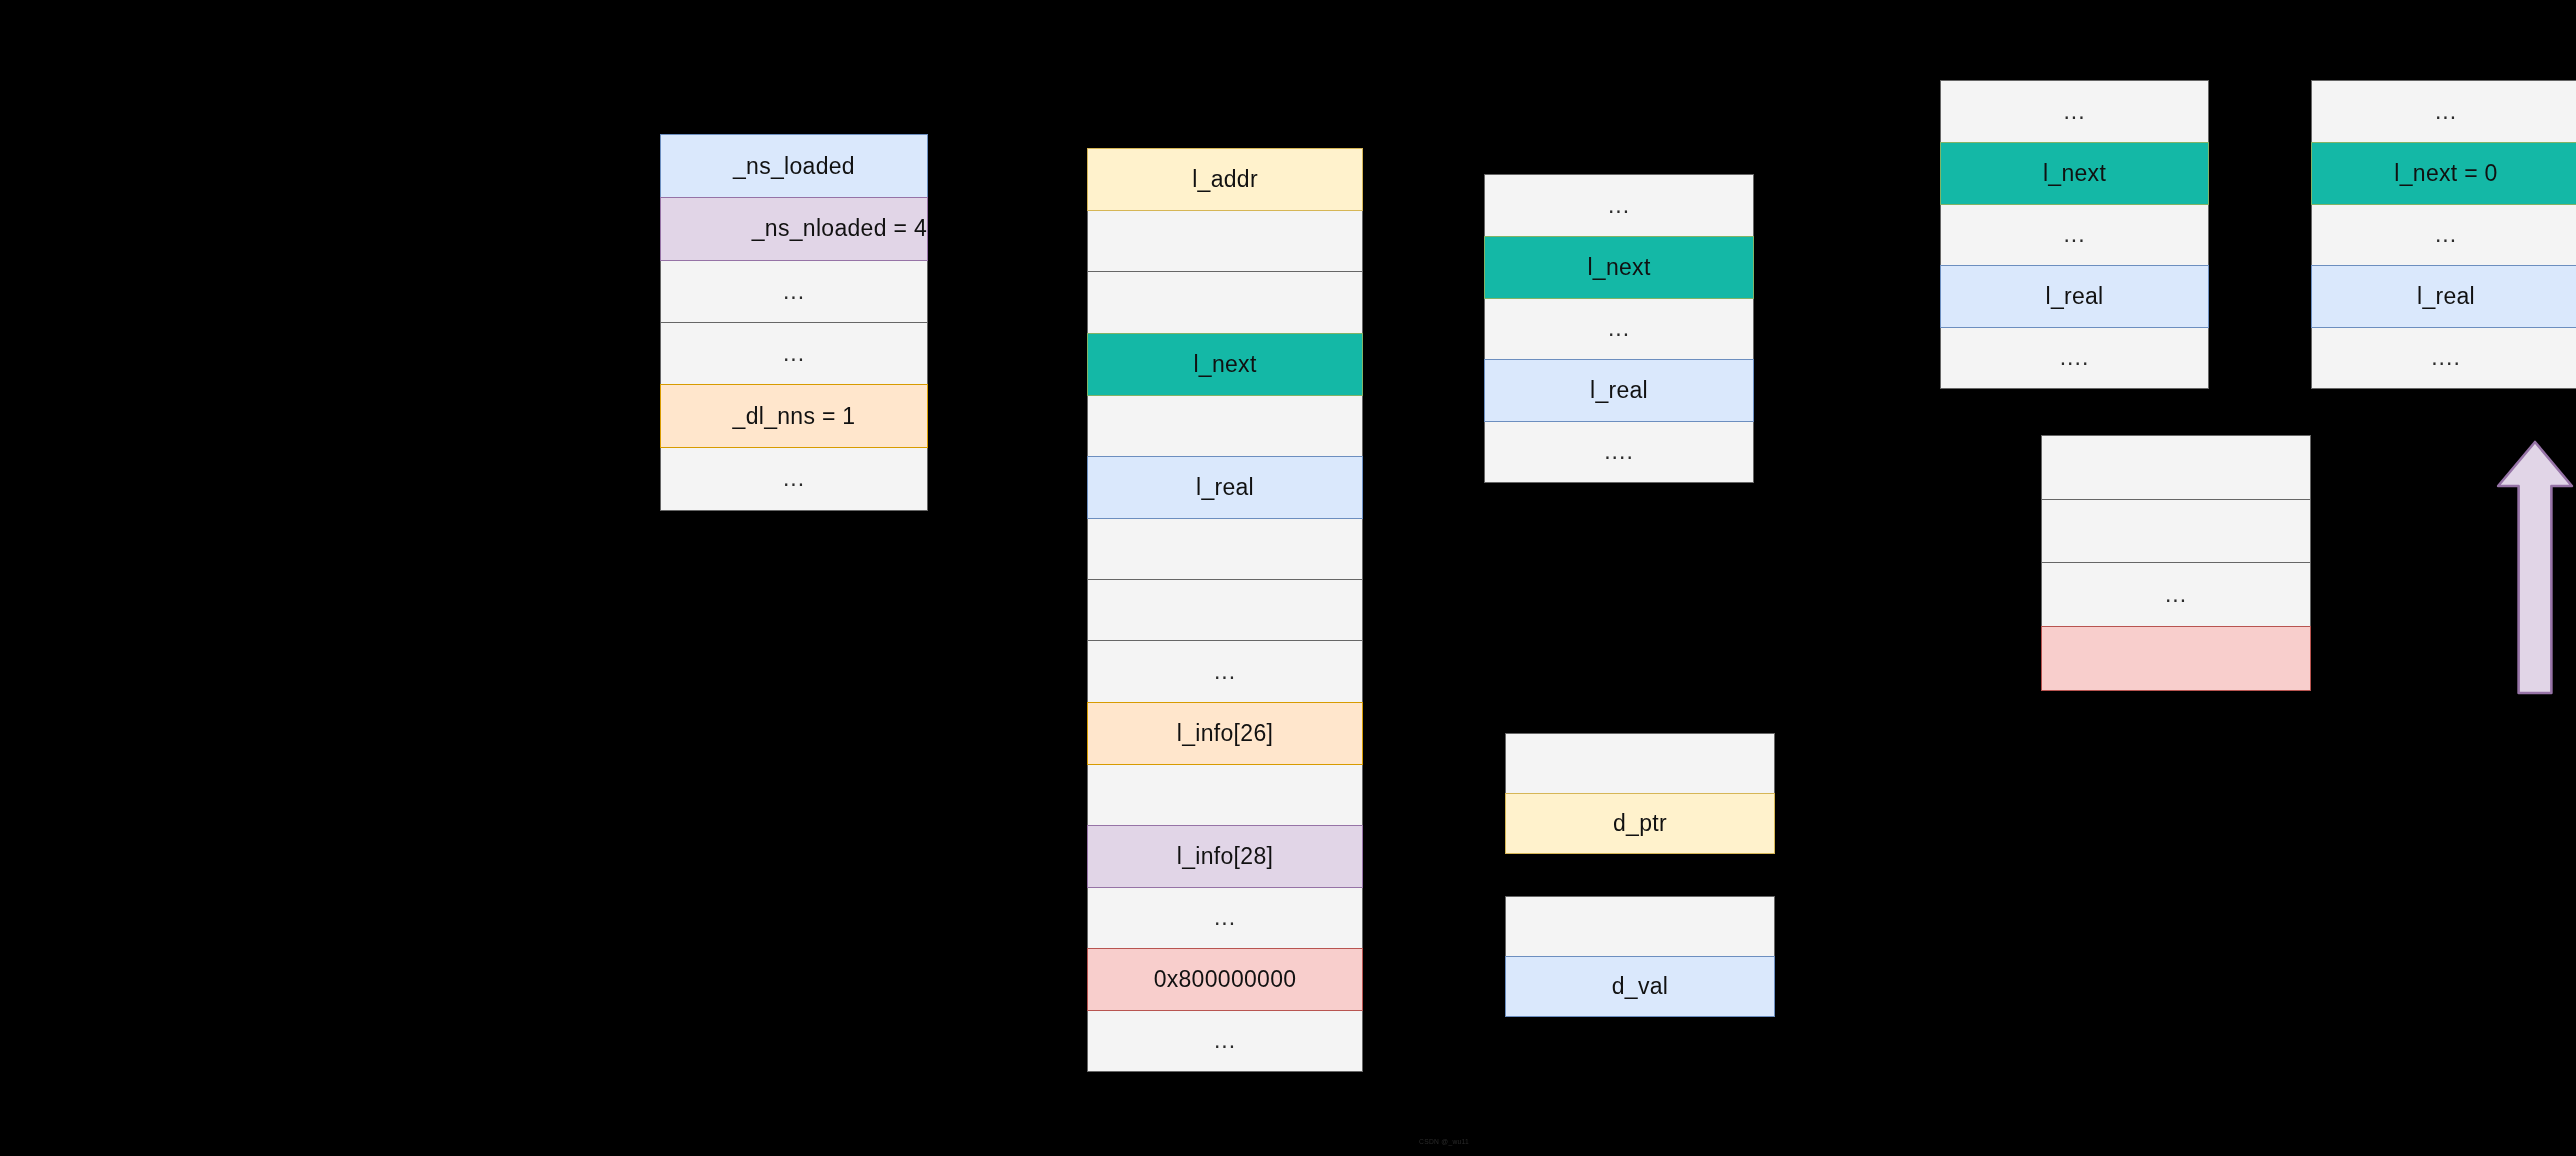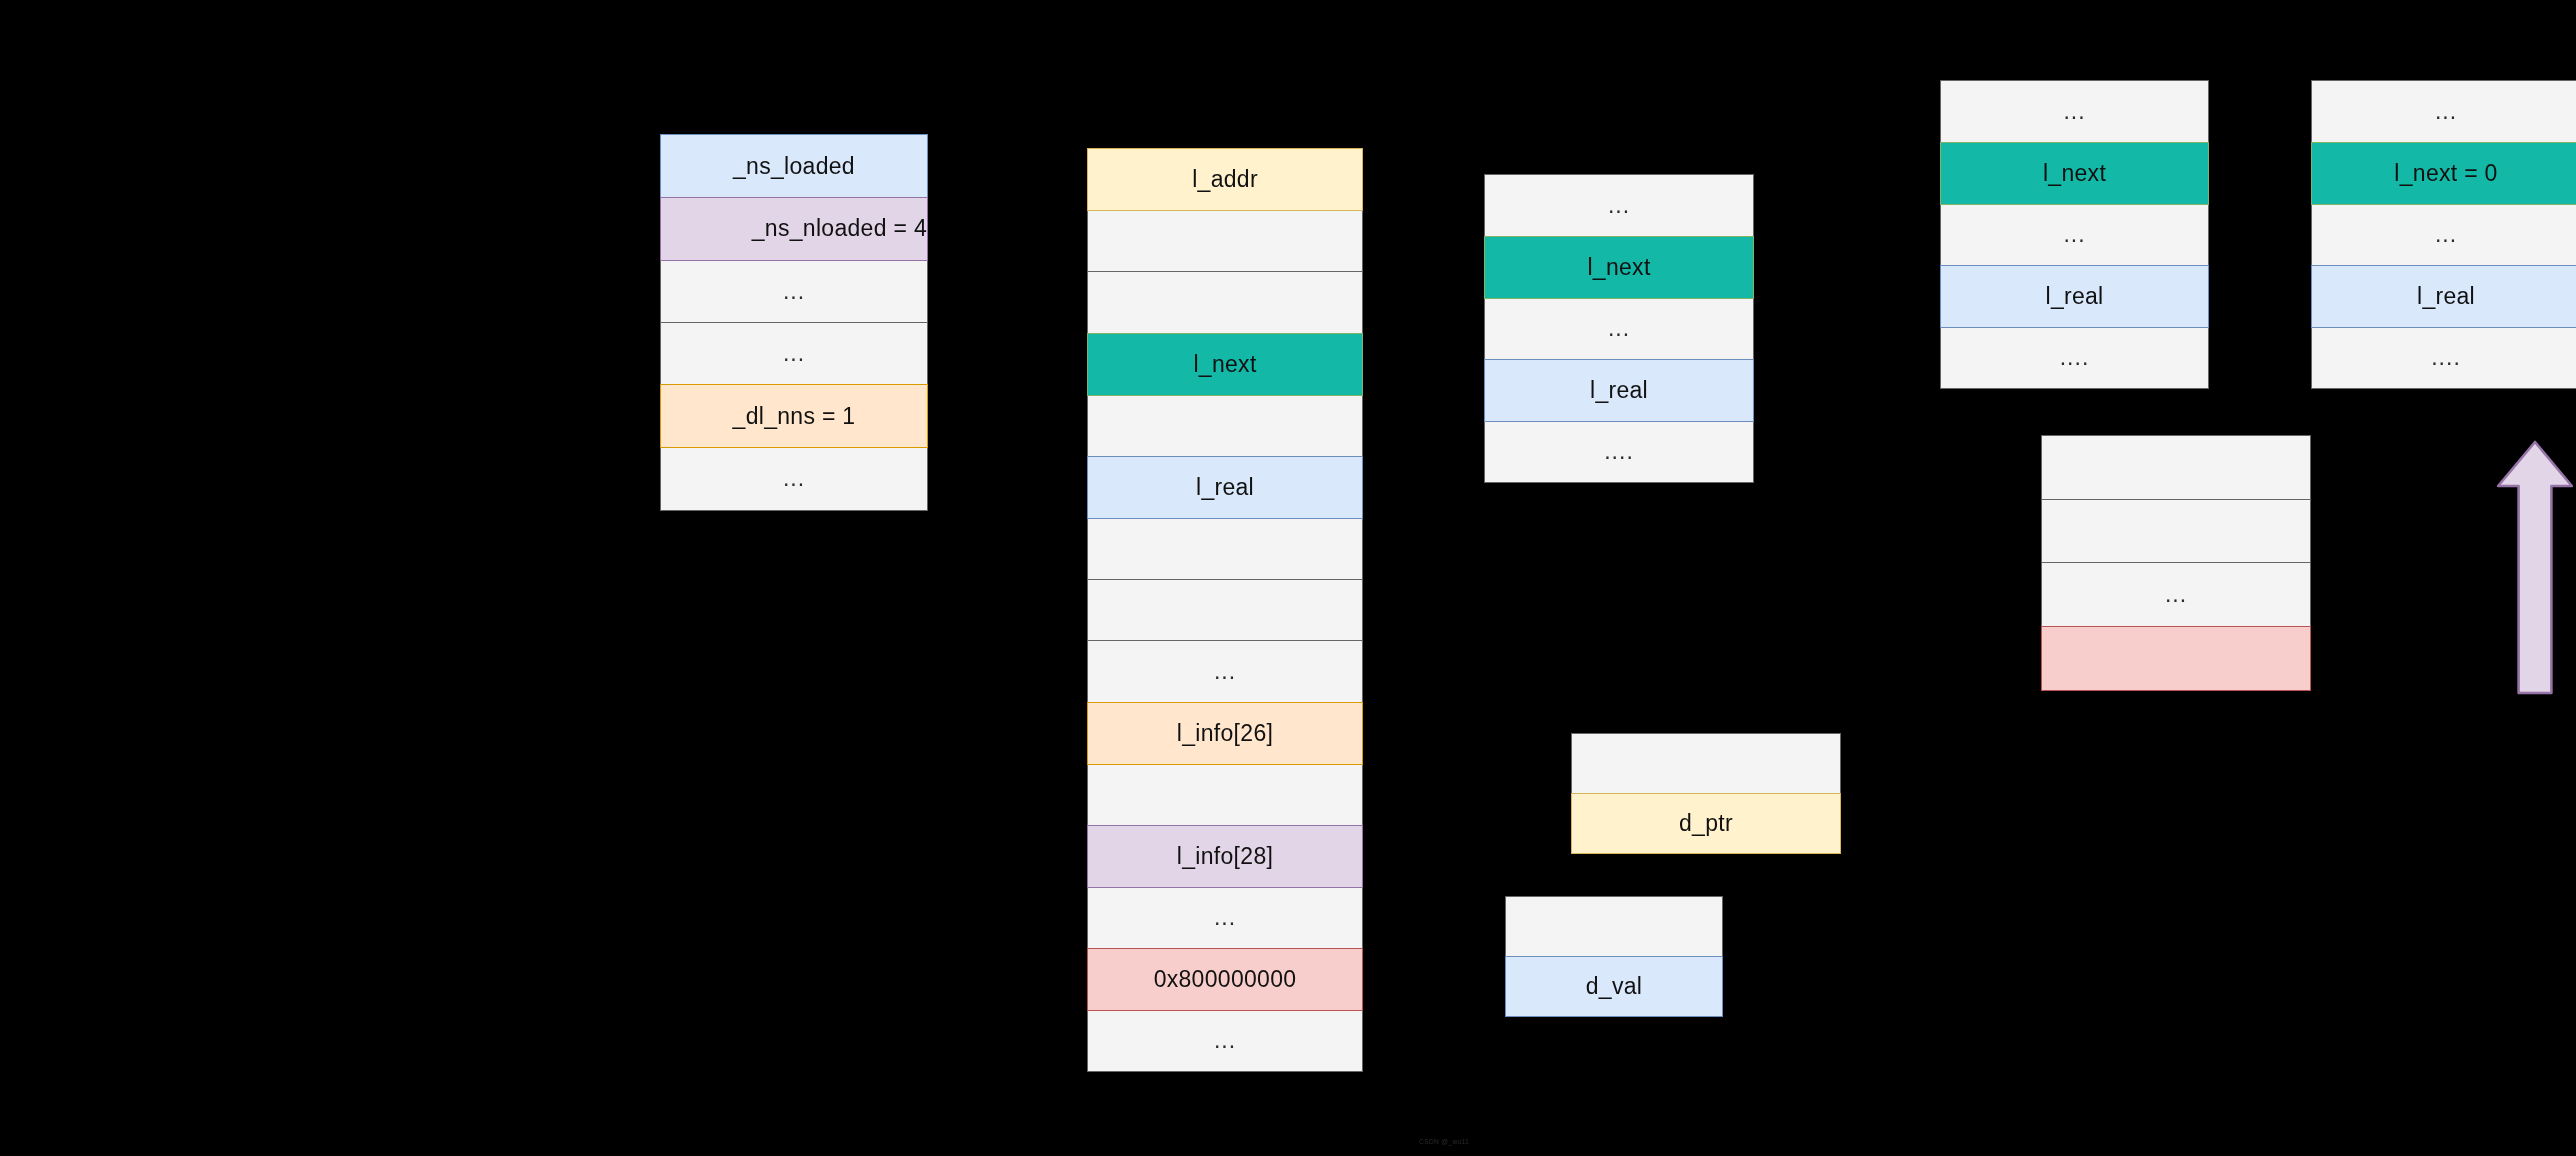--- a/index.html
+++ b/index.html
@@ -141,29 +141,29 @@
         <div class="row " style="height: 63px;">
           <span class="dots">...</span>
         </div>
         <div class="row c-blue accent" style="height: 63px;">
           <span>l_real</span>
         </div>
         <div class="row " style="height: 63px;">
           <span class="dots">....</span>
         </div>
       </div>
-      <div class="table" style="left: 1571px; top: 733px; width: 270px;">
+      <div class="table" style="left: 1505px; top: 733px; width: 270px;">
         <div class="row " style="height: 61px;">
           <span></span>
         </div>
         <div class="row c-yellow accent" style="height: 61px;">
           <span>d_ptr</span>
         </div>
       </div>
-      <div class="table" style="left: 1505px; top: 896px; width: 218px;">
+      <div class="table" style="left: 1505px; top: 896px; width: 270px;">
         <div class="row " style="height: 61px;">
           <span></span>
         </div>
         <div class="row c-blue accent" style="height: 61px;">
           <span>d_val</span>
         </div>
       </div>
       <div class="table" style="left: 1940px; top: 80px; width: 269px;">
         <div class="row " style="height: 63px;">
           <span class="dots">...</span>

